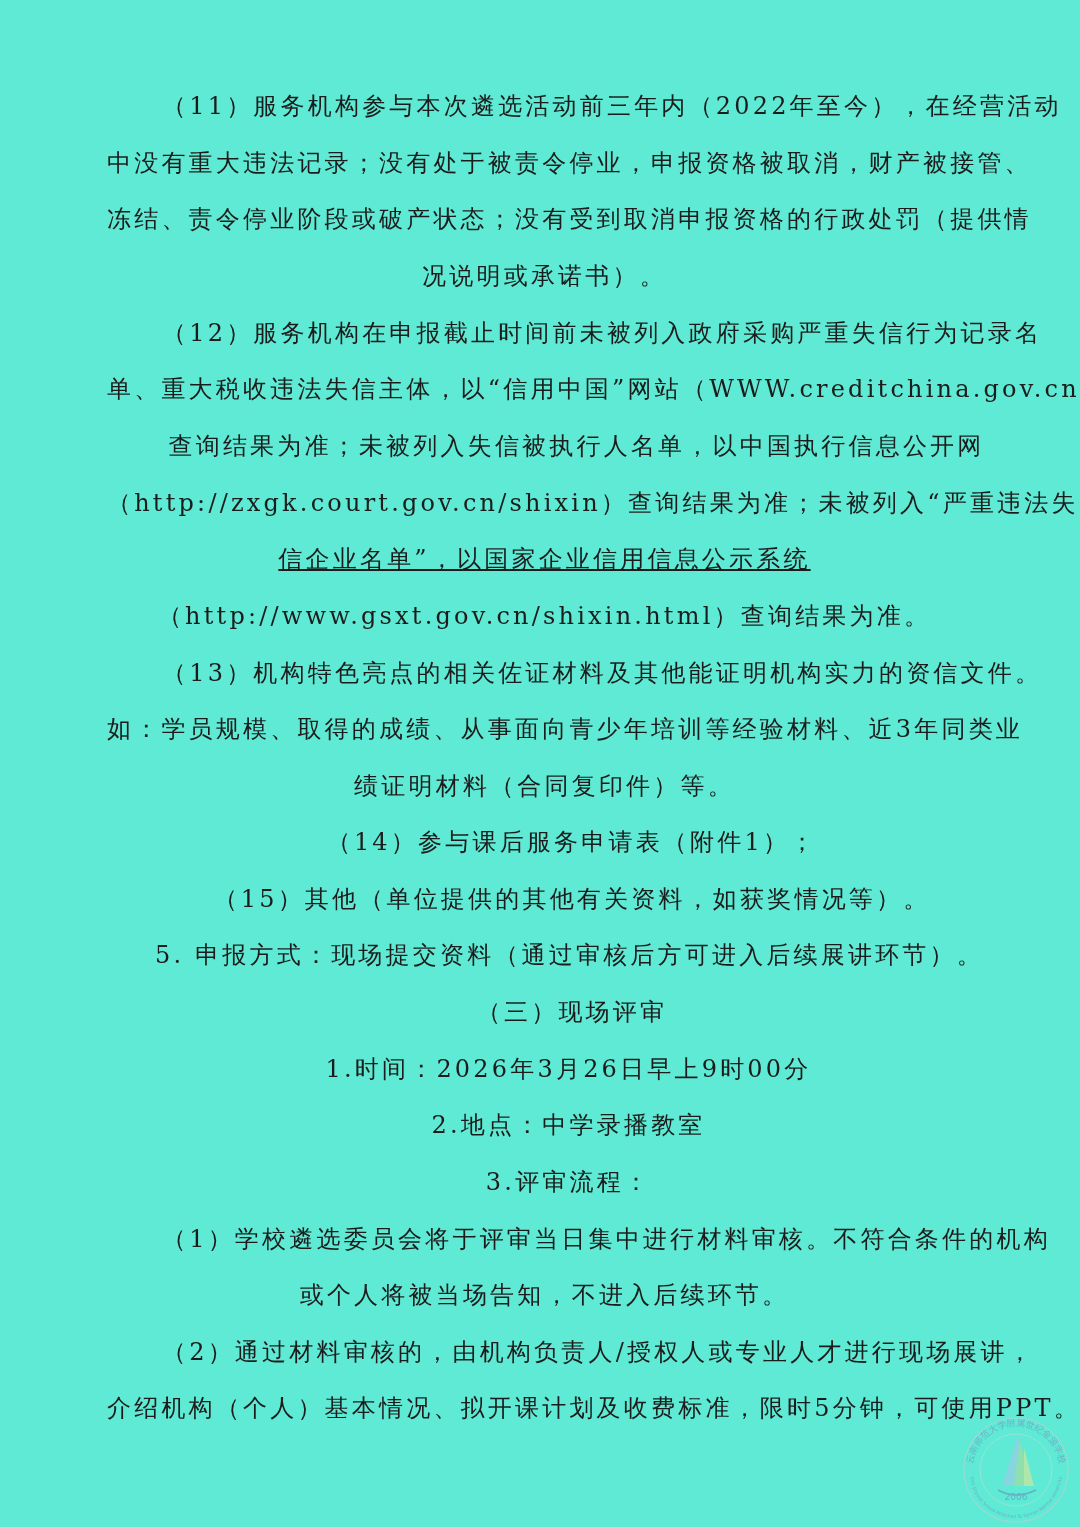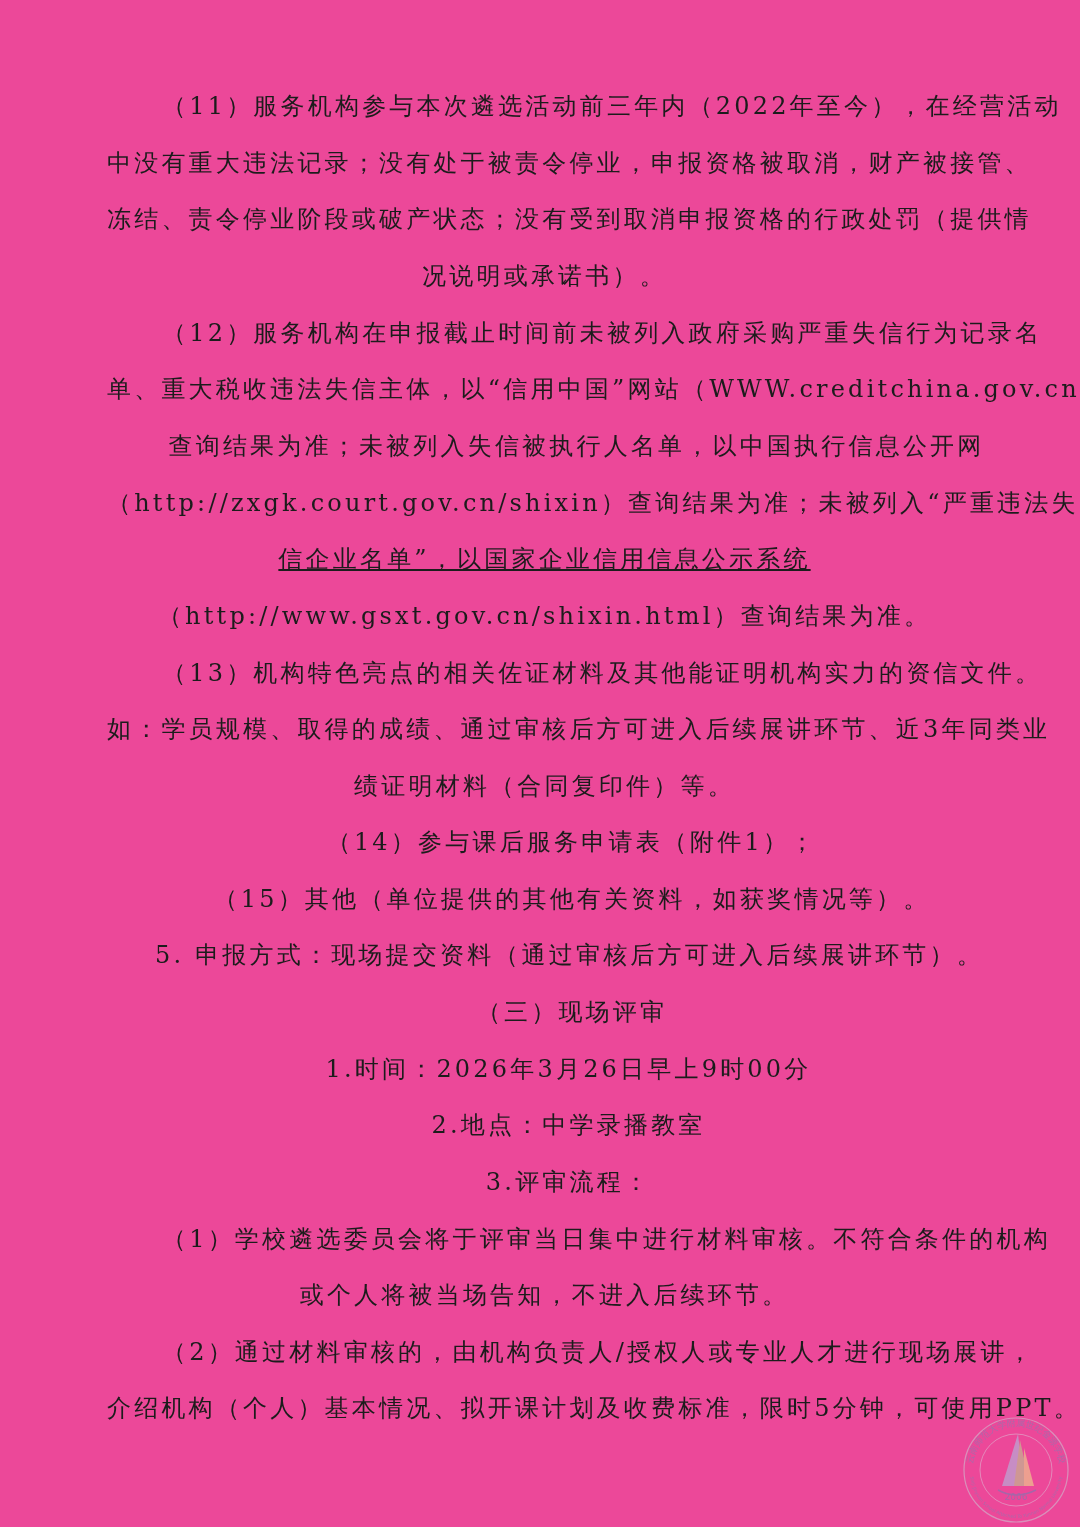--- a/index.html
+++ b/index.html
@@ -13,21 +13,21 @@
       position: relative;
       overflow: hidden;
       font-family: "DejaVu Serif", "Liberation Serif", serif;
       color: #1a1a1a;
     }
     .page {
       position: absolute;
       left: 0; top: 0;
       width: 1080px;
       height: 1527px;
-      background: #ec4899;
+      background: #5eead4;
     }
     .line {
       position: absolute;
       left: 107px;
       width: 875px;
       height: 40px;
       line-height: 40px;
       font-size: 24px;
       letter-spacing: 3.2px;
       white-space: nowrap;
@@ -59,21 +59,21 @@
       <div class="line justify" style="top: 143px;">中没有重大违法记录；没有处于被责令停业，申报资格被取消，财产被接管、</div>
       <div class="line justify" style="top: 199px;">冻结、责令停业阶段或破产状态；没有受到取消申报资格的行政处罚（提供情</div>
       <div class="line " style="top: 256px;">况说明或承诺书）。</div>
       <div class="line indent justify" style="top: 313px;">（12）服务机构在申报截止时间前未被列入政府采购严重失信行为记录名</div>
       <div class="line justify" style="top: 369px;">单、重大税收违法失信主体，以“信用中国”网站（WWW.creditchina.gov.cn）</div>
       <div class="line " style="top: 426px; margin-left: 32px;">查询结果为准；未被列入失信被执行人名单，以中国执行信息公开网</div>
       <div class="line justify" style="top: 483px;">（http://zxgk.court.gov.cn/shixin）查询结果为准；未被列入“严重违法失</div>
       <div class="line " style="top: 539px; text-decoration: underline;">信企业名单”，以国家企业信用信息公示系统</div>
       <div class="line " style="top: 596px;">（http://www.gsxt.gov.cn/shixin.html）查询结果为准。</div>
       <div class="line indent justify" style="top: 653px;">（13）机构特色亮点的相关佐证材料及其他能证明机构实力的资信文件。</div>
-      <div class="line justify" style="top: 709px;">如：学员规模、取得的成绩、通过审核后方可进入后续展讲环节、近3年同类业</div>
+      <div class="line justify" style="top: 709px;">如：学员规模、取得的成绩、从事面向青少年培训等经验材料、近3年同类业</div>
       <div class="line " style="top: 766px;">绩证明材料（合同复印件）等。</div>
       <div class="line indent" style="top: 822px;">（14）参与课后服务申请表（附件1）；</div>
       <div class="line indent" style="top: 879px;">（15）其他（单位提供的其他有关资料，如获奖情况等）。</div>
       <div class="line indent-small" style="top: 935px;">5. 申报方式：现场提交资料（通过审核后方可进入后续展讲环节）。</div>
       <div class="line indent" style="top: 992px;">（三）现场评审</div>
       <div class="line indent-small" style="top: 1049px;">1.时间：2026年3月26日早上9时00分</div>
       <div class="line indent-small" style="top: 1105px;">2.地点：中学录播教室</div>
       <div class="line indent-small" style="top: 1162px;">3.评审流程：</div>
       <div class="line indent justify" style="top: 1219px;">（1）学校遴选委员会将于评审当日集中进行材料审核。不符合条件的机构</div>
       <div class="line " style="top: 1275px;">或个人将被当场告知，不进入后续环节。</div>

